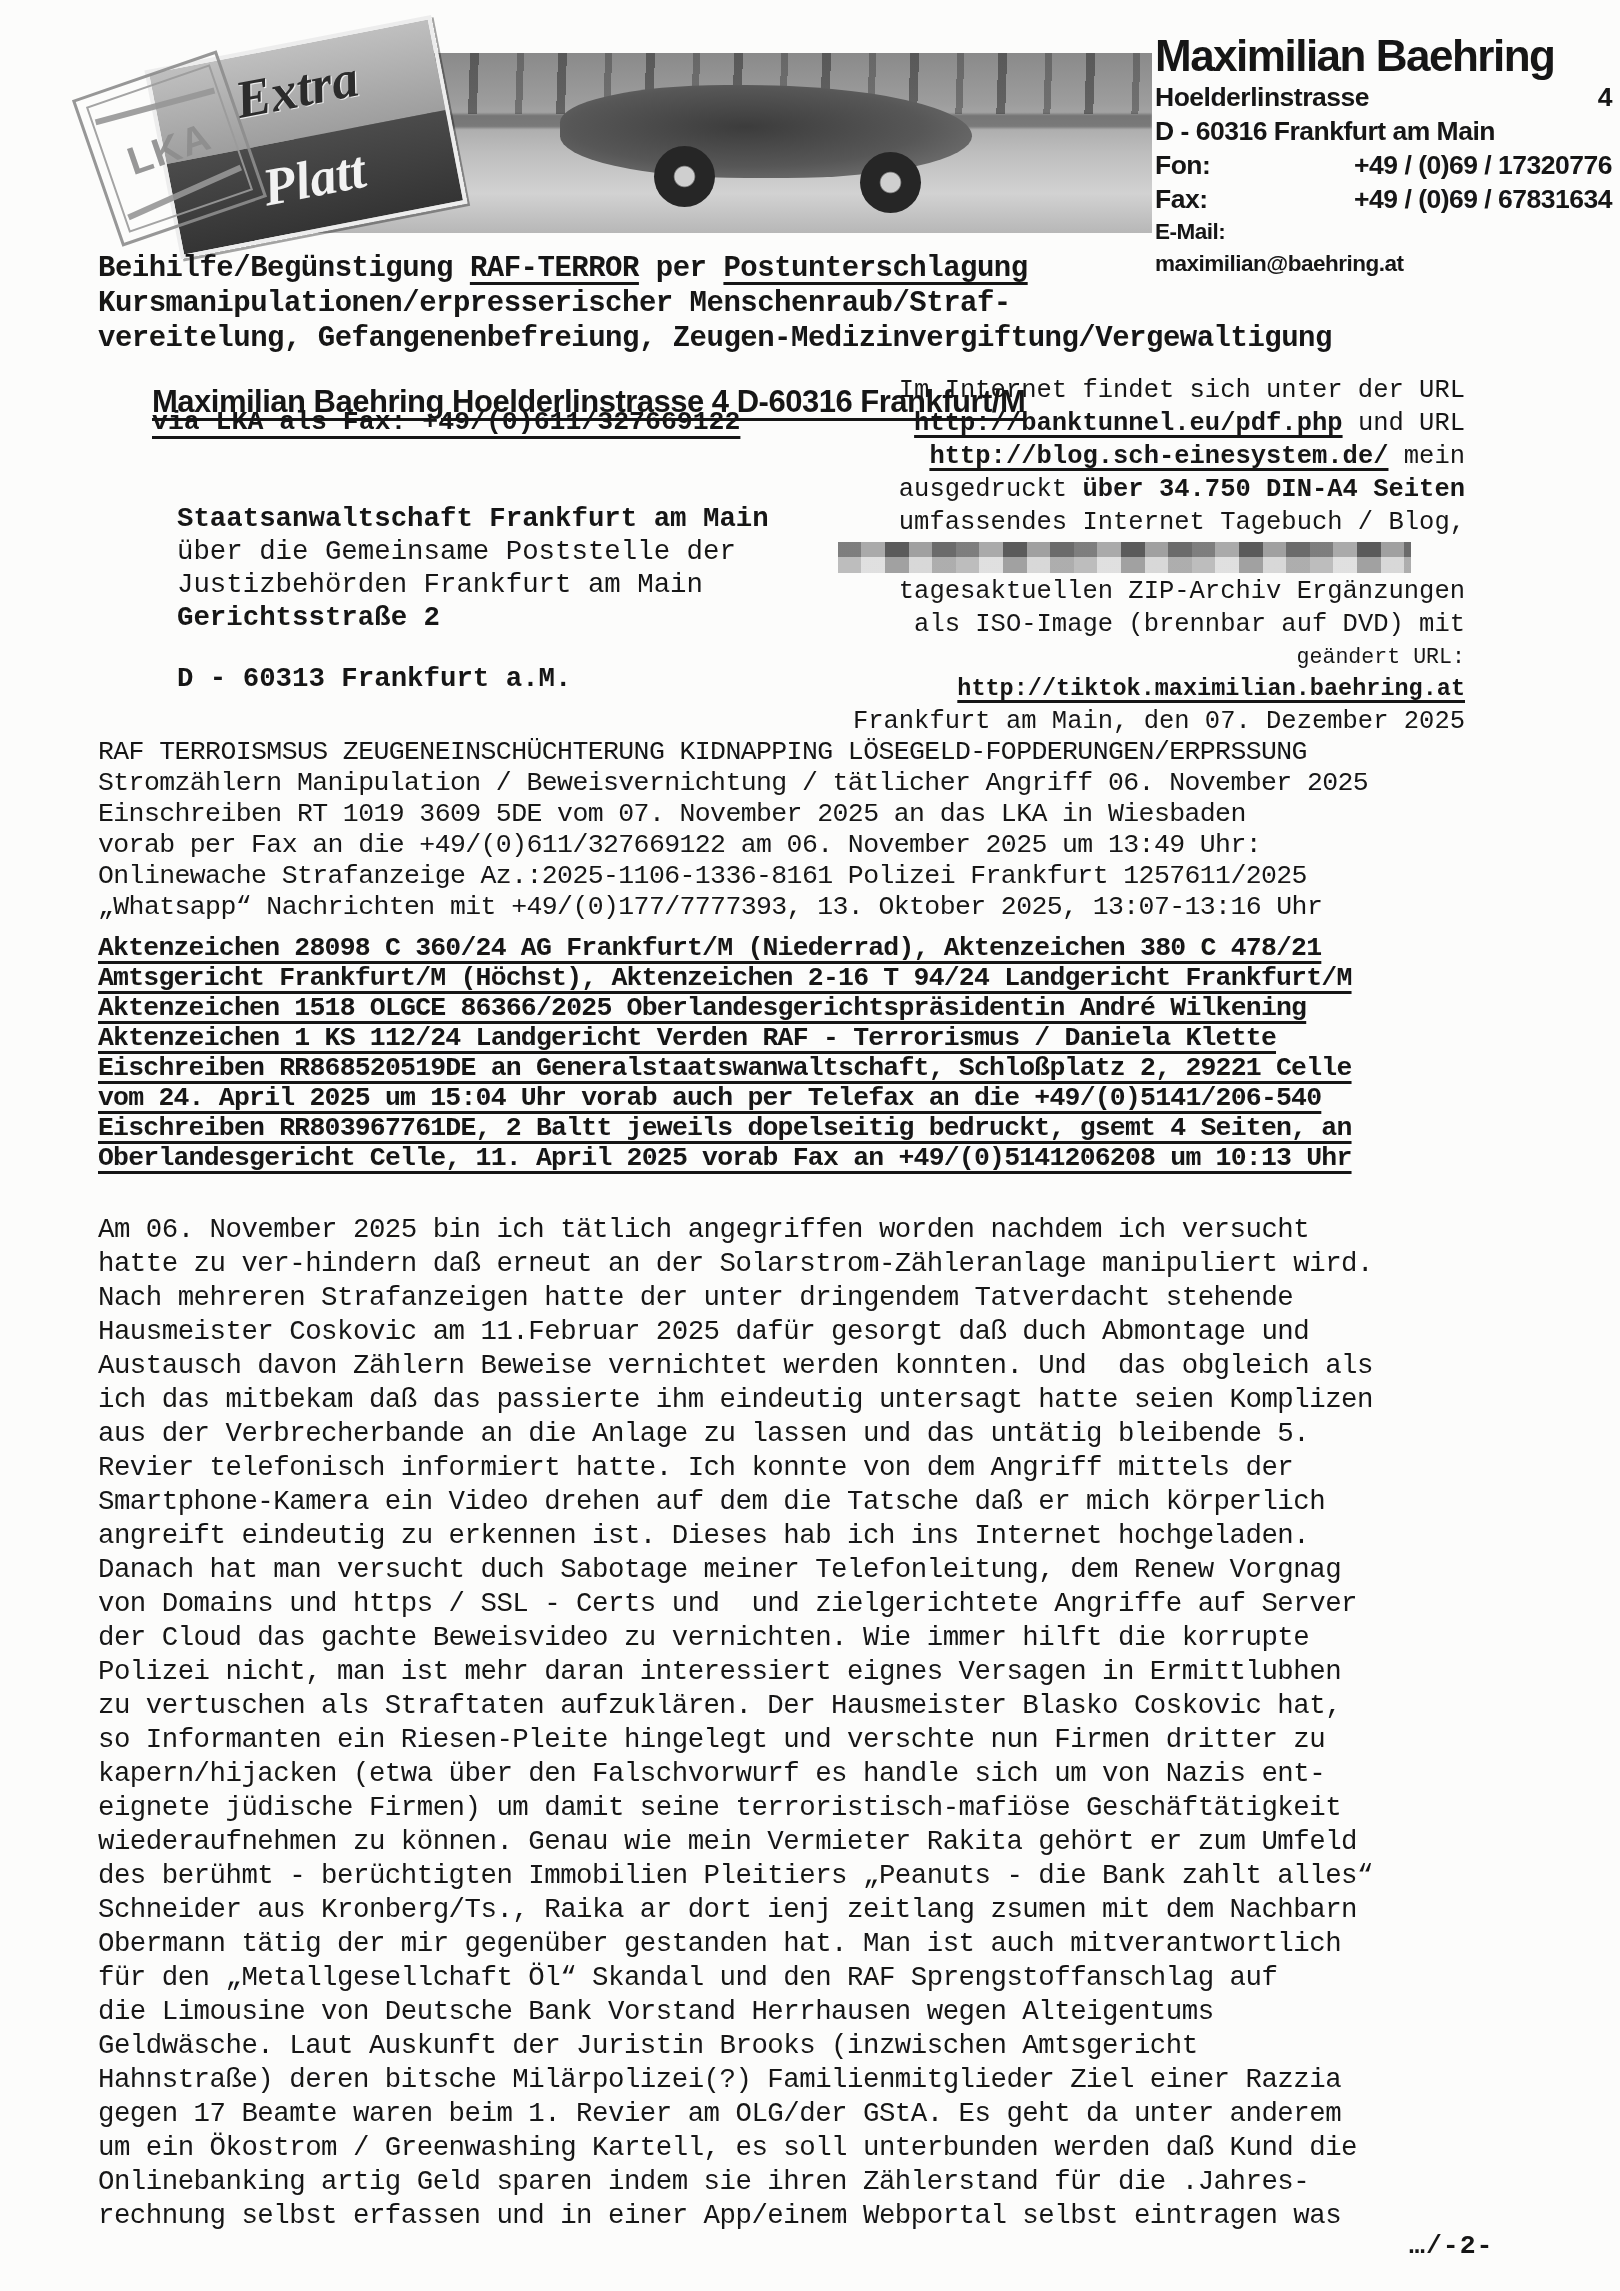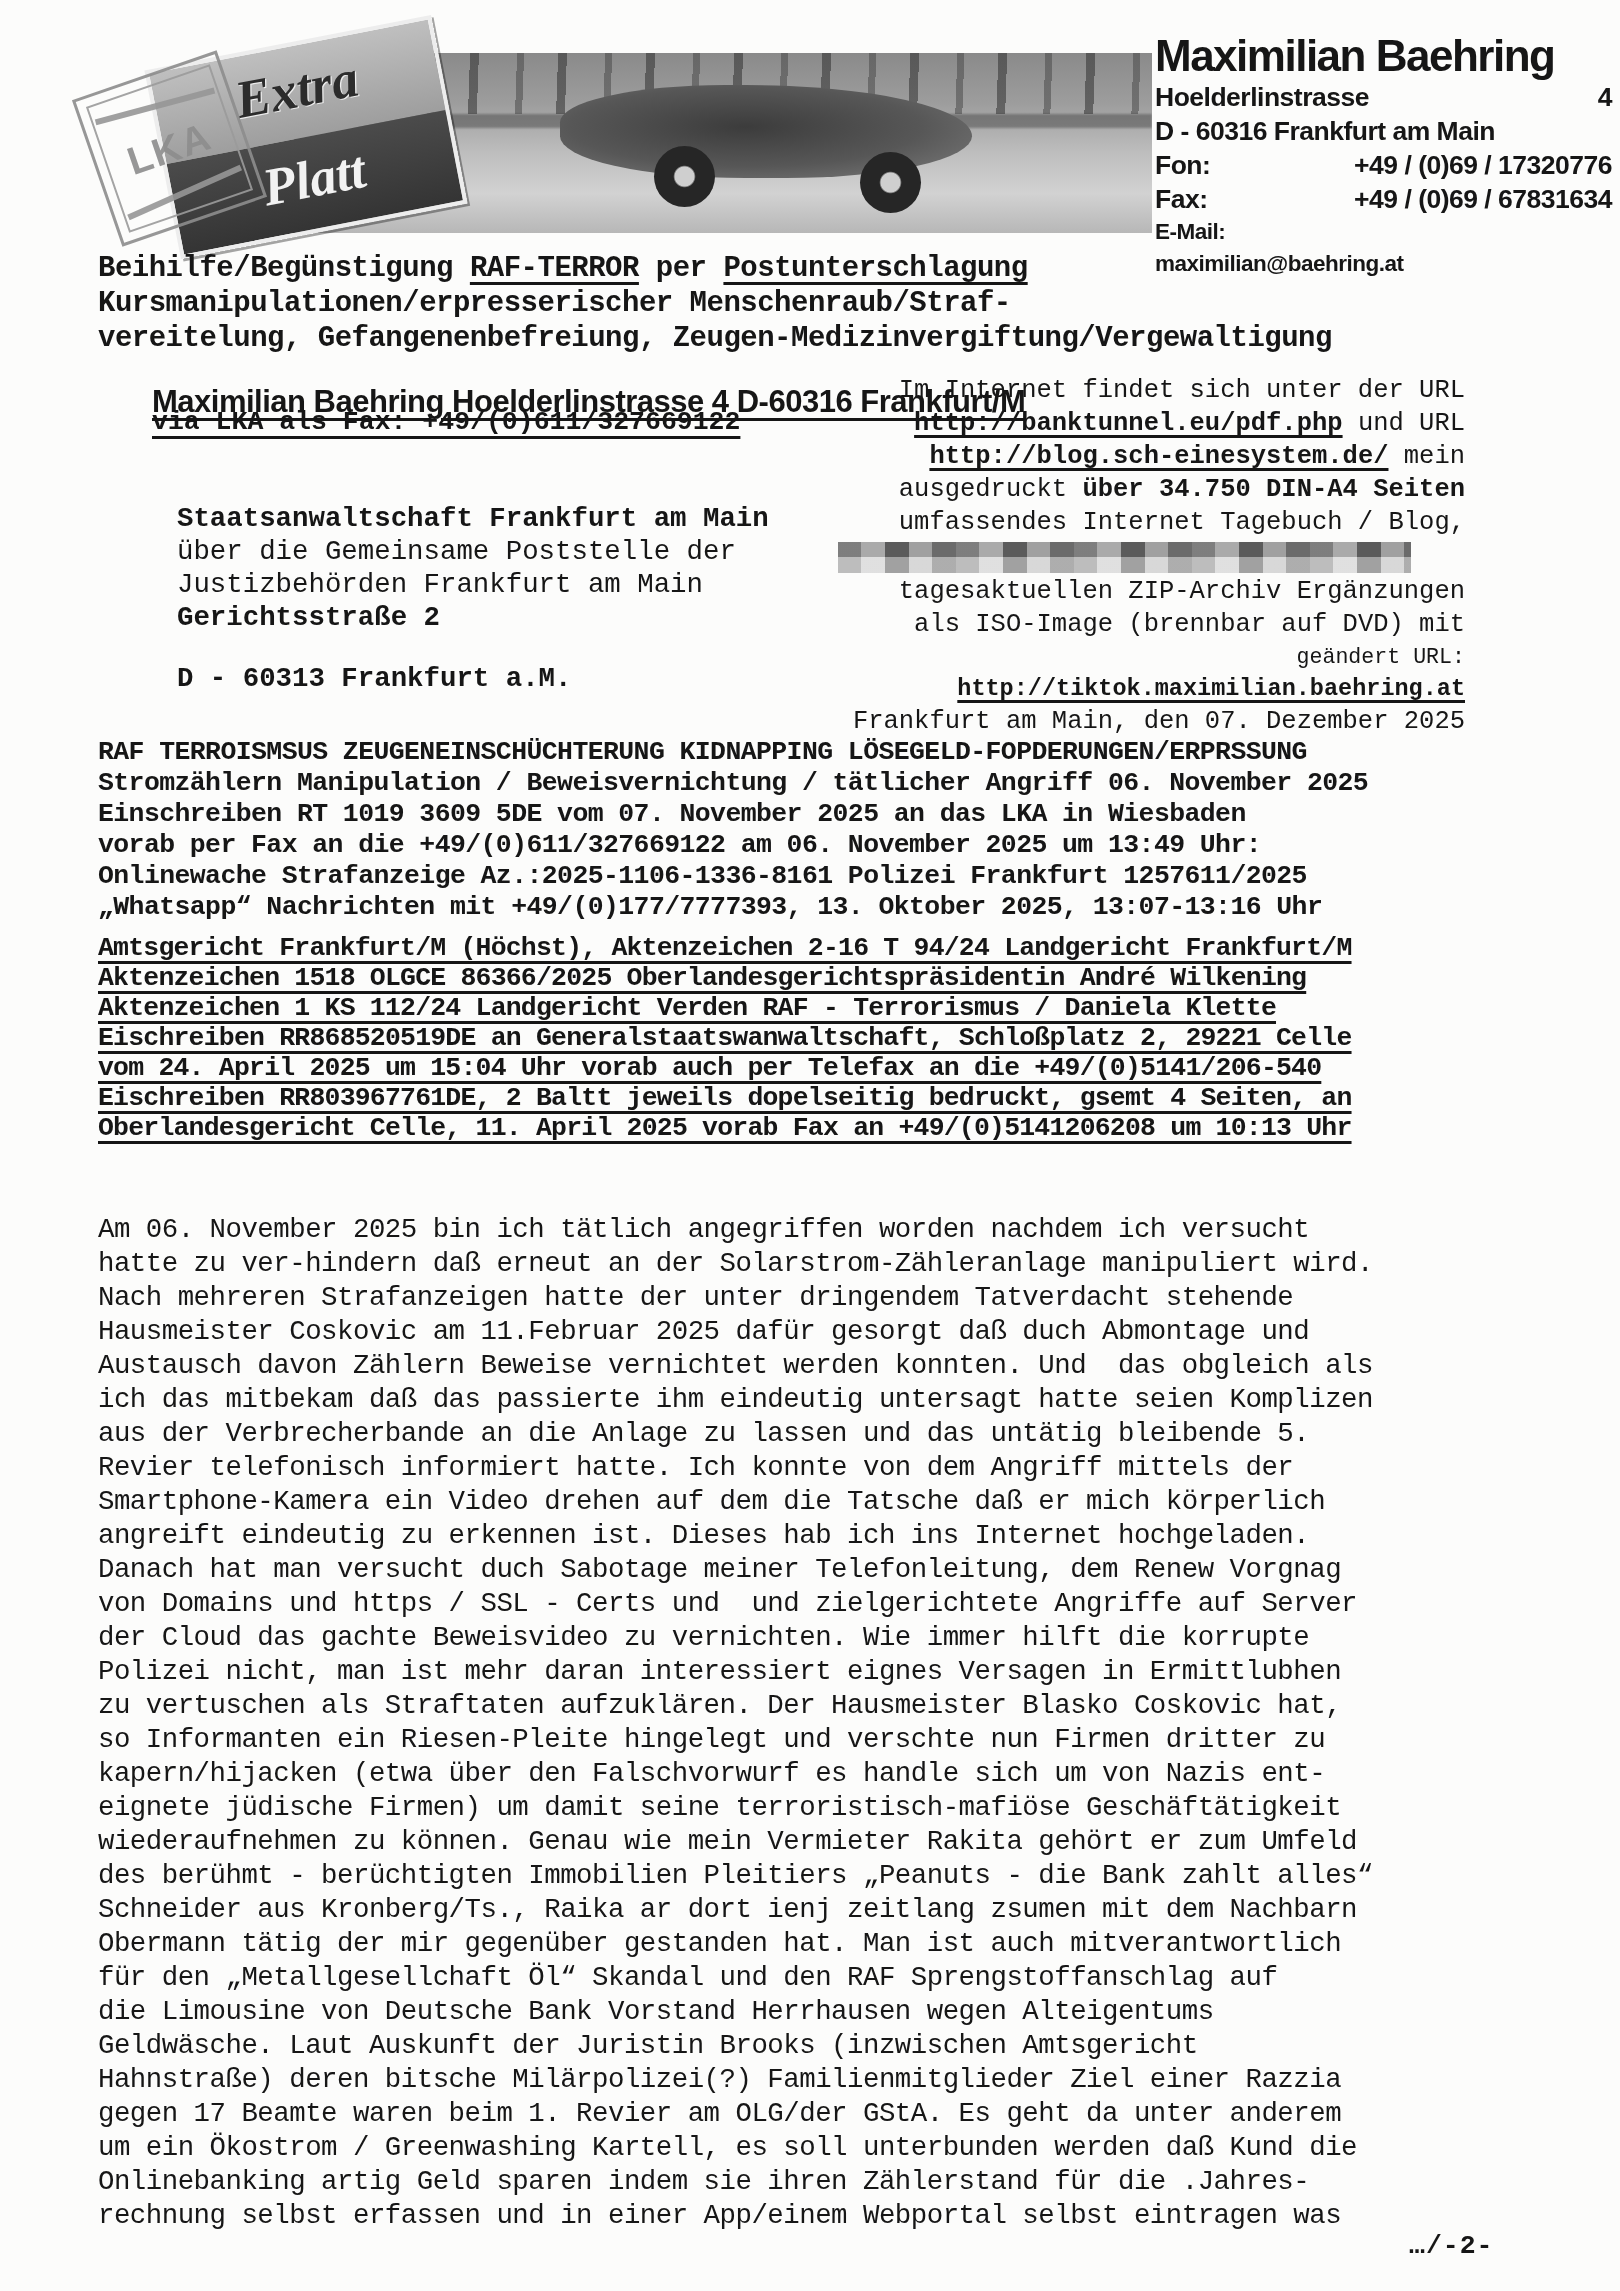--- a/index.html
+++ b/index.html
@@ -59,21 +59,21 @@
   .info .bold { font-weight:bold; }
   .info .url { font-weight:bold; text-decoration:underline; text-decoration-thickness:2.9px; text-underline-offset:4.9px; }
   .redaction { width:573px; height:31px; margin:2.9px 0 2px 0;
     background:
       repeating-linear-gradient(0deg, rgba(255,255,255,.35) 0 15.7px, rgba(0,0,0,.18) 15.7px 31px),
       repeating-linear-gradient(90deg,#9a9a9a 0 23.5px,#cfcfcf 23.5px 47px,#6f6f6f 47px 71px,#c3c3c3 71px 94px,#828282 94px 118px);
   }
   .info .smalline { font-size:21.6px; line-height:32px; }
   .info .smalline .url { font-size:23.5px; }
 
-  .subject { left:98px; top:737px; width:1470px; font-weight:bold; font-size:26.5px; line-height:31px; letter-spacing:-0.6px; }
+  .subject { left:98px; top:737px; width:1470px; font-weight:normal; font-size:26.5px; line-height:31px; letter-spacing:-0.6px; }
   .caseblock { left:98px; top:933px; width:1490px; font-weight:bold; font-size:26.5px; line-height:30px; letter-spacing:-0.8px; }
   .caseblock .line { text-decoration:underline; text-decoration-thickness:2.9px; text-underline-offset:5.9px; }
 
   .bodytext { left:98px; top:1213px; width:1490px; font-size:27.4px; line-height:34px; letter-spacing:-0.5px; }
   .line { display:block; white-space:pre; }
 
   .footer-marker { left:1409px; top:2231px; font-size:26.5px; font-weight:bold; letter-spacing:1px; }
 </style>
 </head>
 <body>
@@ -154,20 +154,21 @@
 <div class="abs subject">
     <span class="line">RAF TERROISMSUS ZEUGENEINSCHÜCHTERUNG KIDNAPPING LÖSEGELD-FOPDERUNGEN/ERPRSSUNG</span>
     <span class="line">Stromzählern Manipulation / Beweisvernichtung / tätlicher Angriff 06. November 2025</span>
     <span class="line">Einschreiben RT 1019 3609 5DE vom 07. November 2025 an das LKA in Wiesbaden</span>
     <span class="line">vorab per Fax an die +49/(0)611/327669122 am 06. November 2025 um 13:49 Uhr:</span>
     <span class="line">Onlinewache Strafanzeige Az.:2025-1106-1336-8161 Polizei Frankfurt 1257611/2025</span>
     <span class="line">„Whatsapp“ Nachrichten mit +49/(0)177/7777393, 13. Oktober 2025, 13:07-13:16 Uhr</span>
   </div>
 
 <div class="abs caseblock">
+    <span class="line">Aktenzeichen 28098 C 360/24 AG Frankfurt/M (Niederrad), Aktenzeichen 380 C 478/21</span>
     <span class="line">Amtsgericht Frankfurt/M (Höchst), Aktenzeichen 2-16 T 94/24 Landgericht Frankfurt/M</span>
     <span class="line">Aktenzeichen 1518 OLGCE 86366/2025 Oberlandesgerichtspräsidentin André Wilkening</span>
     <span class="line">Aktenzeichen 1 KS 112/24 Landgericht Verden RAF - Terrorismus / Daniela Klette</span>
     <span class="line">Eischreiben RR868520519DE an Generalstaatswanwaltschaft, Schloßplatz 2, 29221 Celle</span>
     <span class="line">vom 24. April 2025 um 15:04 Uhr vorab auch per Telefax an die +49/(0)5141/206-540</span>
     <span class="line">Eischreiben RR803967761DE, 2 Baltt jeweils dopelseitig bedruckt, gsemt 4 Seiten, an</span>
     <span class="line">Oberlandesgericht Celle, 11. April 2025 vorab Fax an +49/(0)5141206208 um 10:13 Uhr</span>
   </div>
 
 <div class="abs bodytext">

